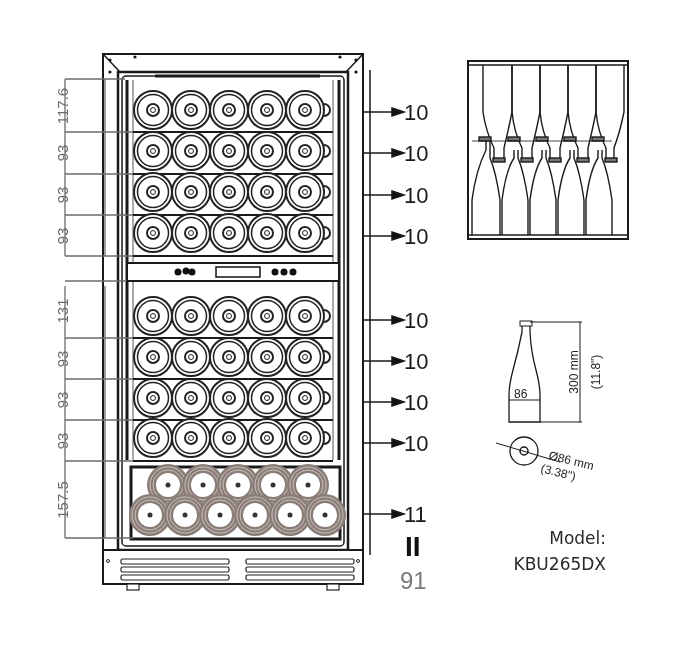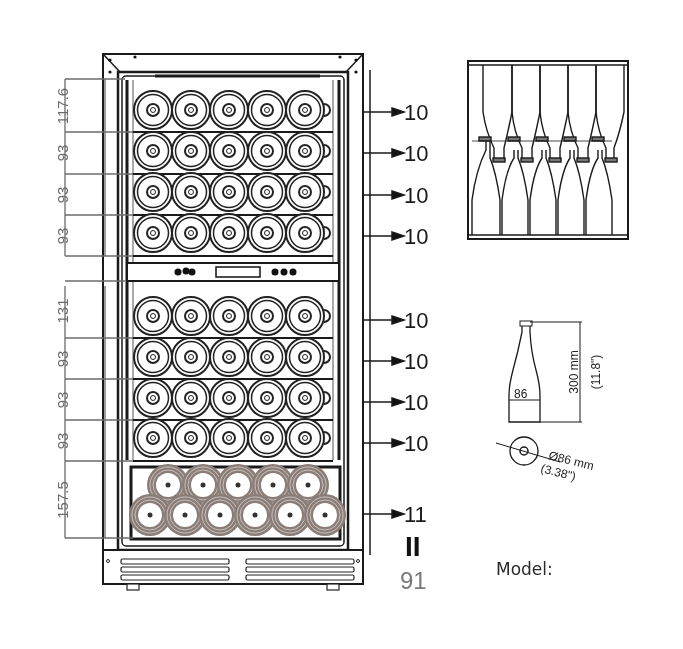--- a/index.html
+++ b/index.html
@@ -3,21 +3,21 @@
 <meta charset="utf-8">
 <style>
   html, body { margin: 0; padding: 0; background: #ffffff; }
   body { width: 683px; height: 649px; position: relative; overflow: hidden; font-family: "Liberation Sans", sans-serif; }
   #diagram { position: absolute; left: 0; top: 0; }
   .dim-label { font-family: "Liberation Sans", sans-serif; fill: #6b6b6b; font-size: 15px; }
   .count-label { font-family: "Liberation Sans", sans-serif; fill: #1a1a1a; font-size: 22px; }
   .total-label { font-family: "Liberation Sans", sans-serif; fill: #7a7a7a; font-size: 24px; }
   .eq-label { font-family: "Liberation Sans", sans-serif; fill: #111; font-size: 28px; font-weight: bold; }
   .bottle-txt { font-family: "Liberation Sans", sans-serif; fill: #222; font-size: 12px; }
-  .model { position: absolute; left: 496px; top: 556px; width: 110px; text-align: left; font-family: "DejaVu Sans", sans-serif; font-size: 17px; color: #2a2a2a; line-height: 26px; }
+  .model { position: absolute; left: 496px; top: 525px; width: 110px; text-align: right; font-family: "DejaVu Sans", sans-serif; font-size: 17px; color: #2a2a2a; line-height: 26px; }
 </style>
 </head>
 <body>
 
 <svg id="diagram" width="683" height="649" viewBox="0 0 683 649" xmlns="http://www.w3.org/2000/svg">
   <defs>
     <g id="bottle-end">
       <circle r="19" fill="#fff" stroke="#222" stroke-width="2"></circle>
       <circle r="15.5" fill="none" stroke="#222" stroke-width="1.5"></circle>
       <circle r="6" fill="#fff" stroke="#222" stroke-width="2"></circle>
@@ -294,13 +294,14 @@
     <circle cx="524" cy="451" r="14" fill="#fff" stroke="#1a1a1a" stroke-width="1.3"></circle>
     <circle cx="524" cy="451" r="4" fill="#fff" stroke="#1a1a1a" stroke-width="1.5"></circle>
     <line x1="496" y1="443" x2="560" y2="462" stroke="#1a1a1a" stroke-width="1"></line>
     <text class="bottle-txt" transform="translate(548,459) rotate(14)">Ø86 mm</text>
     <text class="bottle-txt" transform="translate(540,472) rotate(14)">(3.38")</text>
   </g>
 </svg>
 
 <div class="model">
   <div>Model:</div>
+  <div>KBU265DX</div>
 </div>
 
 </body></html>

